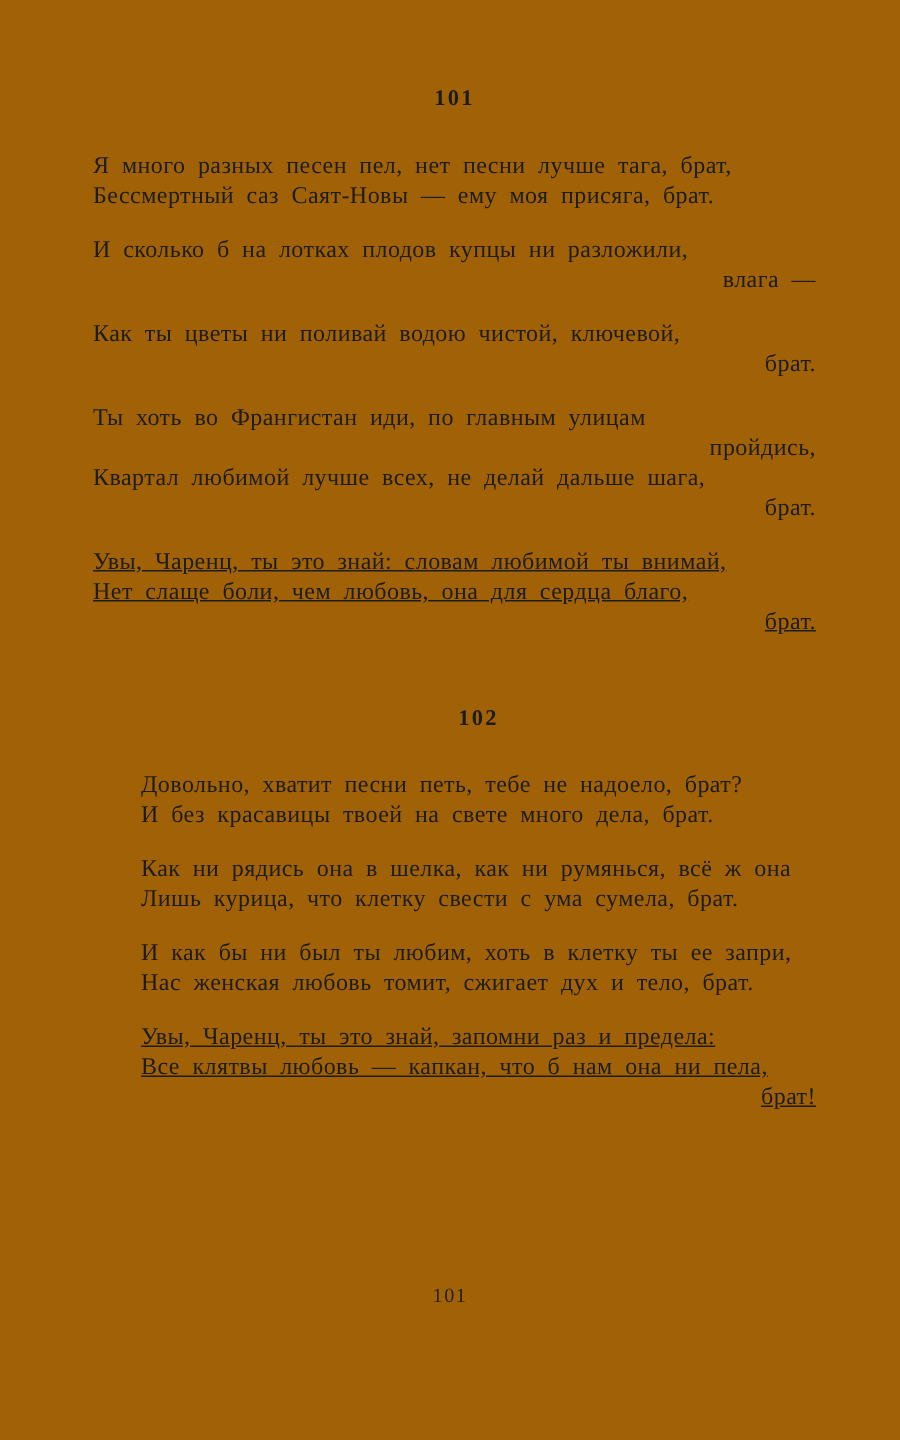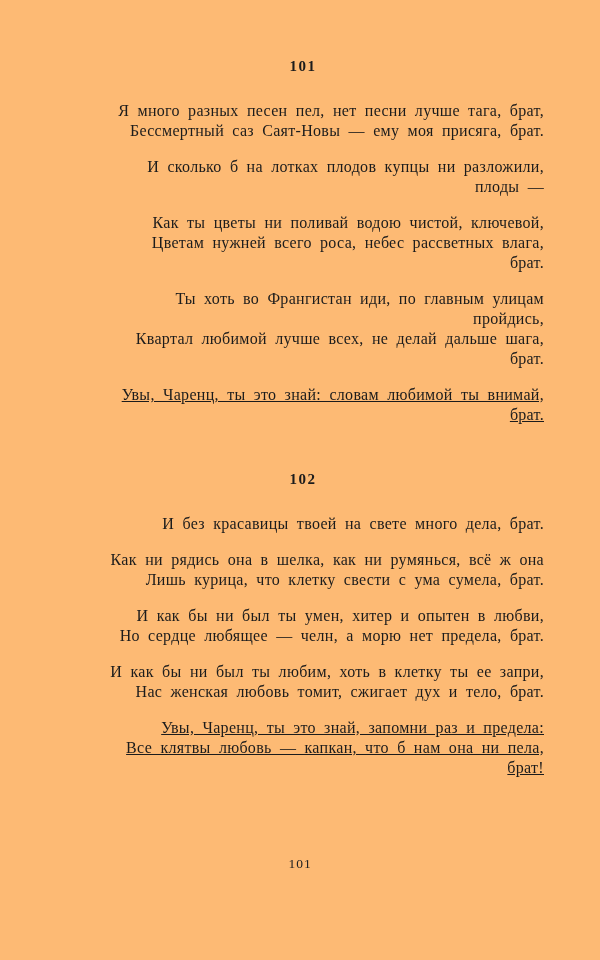--- a/index.html
+++ b/index.html
@@ -4,21 +4,21 @@
 <style>
   html, body {
     margin: 0;
     padding: 0;
     background: #ffffff;
   }
   .page {
     position: relative;
     width: 600px;
     height: 960px;
-    background: #fdba74;
+    background: #a16207;
     color: #1c1c1c;
     font-family: "Liberation Serif", "DejaVu Serif", serif;
     font-size: 16px;
     overflow: hidden;
     box-sizing: border-box;
   }
   .content {
     position: absolute;
     top: 58px;
     left: 62px;
@@ -26,34 +26,35 @@
   }
   .poem-number {
     text-align: center;
     font-weight: bold;
     font-size: 15px;
     letter-spacing: 1.5px;
     margin-bottom: 26px;
   }
   .poem + .poem {
     margin-top: 46px;
+    margin-left: 32px;
   }
   .stanza {
     margin-bottom: 16px;
   }
   .poem .stanza:last-child {
     margin-bottom: 0;
     text-decoration: underline;
   }
   .line {
     line-height: 20px;
     white-space: nowrap;
     word-spacing: 0.25em;
     letter-spacing: 0.3px;
-    text-align: right;
+    text-align: left;
   }
   .line.right {
     text-align: right;
   }
   .footer {
     position: absolute;
     top: 856px;
     left: 0;
     right: 0;
     text-align: center;
@@ -68,50 +69,47 @@
 <div class="page">
   <div class="content" id="poems">
       <section class="poem">
         <div class="poem-number">101</div>
         <div class="stanza">
           <div class="line">Я много разных песен пел, нет песни лучше тага, брат,</div>
           <div class="line">Бессмертный саз Саят-Новы — ему моя присяга, брат.</div>
         </div>
         <div class="stanza">
           <div class="line">И сколько б на лотках плодов купцы ни разложили,</div>
-          <div class="line right">плоды —</div>
+          <div class="line right">влага —</div>
         </div>
         <div class="stanza">
           <div class="line">Как ты цветы ни поливай водою чистой, ключевой,</div>
-          <div class="line">Цветам нужней всего роса, небес рассветных влага,</div>
           <div class="line right">брат.</div>
         </div>
         <div class="stanza">
           <div class="line">Ты хоть во Франгистан иди, по главным улицам</div>
           <div class="line right">пройдись,</div>
           <div class="line">Квартал любимой лучше всех, не делай дальше шага,</div>
           <div class="line right">брат.</div>
         </div>
         <div class="stanza">
           <div class="line">Увы, Чаренц, ты это знай: словам любимой ты внимай,</div>
+          <div class="line">Нет слаще боли, чем любовь, она для сердца благо,</div>
           <div class="line right">брат.</div>
         </div>
       </section>
       <section class="poem">
         <div class="poem-number">102</div>
         <div class="stanza">
+          <div class="line">Довольно, хватит песни петь, тебе не надоело, брат?</div>
           <div class="line">И без красавицы твоей на свете много дела, брат.</div>
         </div>
         <div class="stanza">
           <div class="line">Как ни рядись она в шелка, как ни румянься, всё ж она</div>
           <div class="line">Лишь курица, что клетку свести с ума сумела, брат.</div>
-        </div>
-        <div class="stanza">
-          <div class="line">И как бы ни был ты умен, хитер и опытен в любви,</div>
-          <div class="line">Но сердце любящее — челн, а морю нет предела, брат.</div>
         </div>
         <div class="stanza">
           <div class="line">И как бы ни был ты любим, хоть в клетку ты ее запри,</div>
           <div class="line">Нас женская любовь томит, сжигает дух и тело, брат.</div>
         </div>
         <div class="stanza">
           <div class="line">Увы, Чаренц, ты это знай, запомни раз и предела:</div>
           <div class="line">Все клятвы любовь — капкан, что б нам она ни пела,</div>
           <div class="line right">брат!</div>
         </div>

